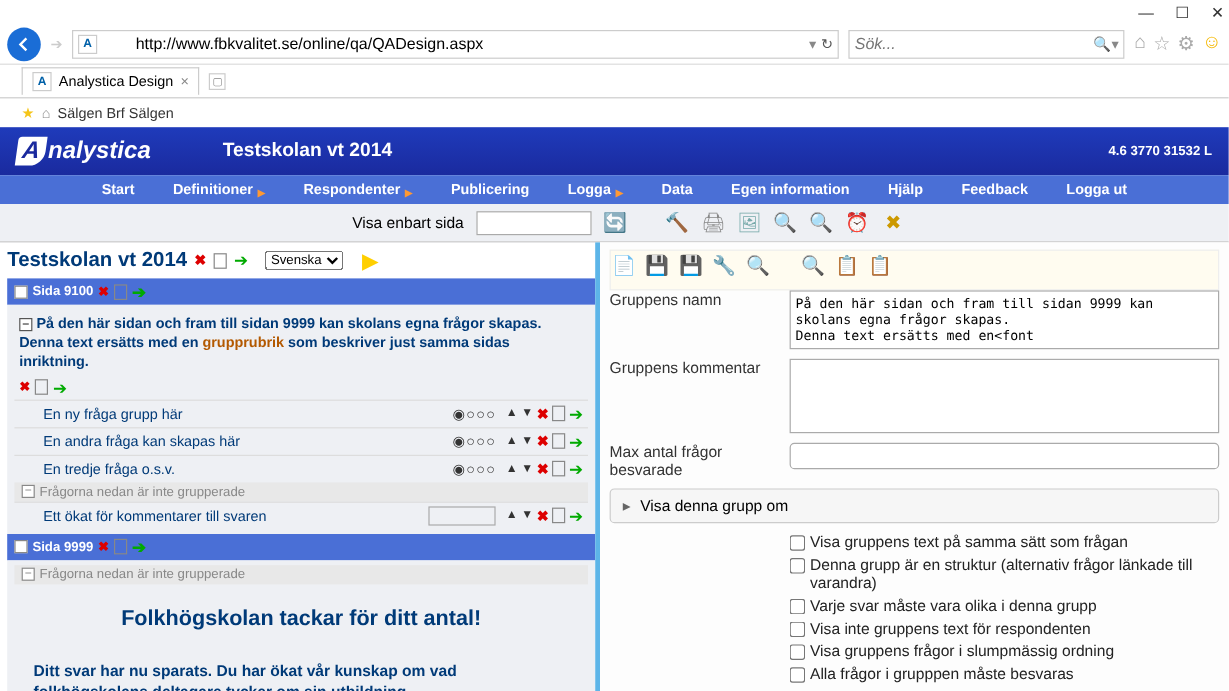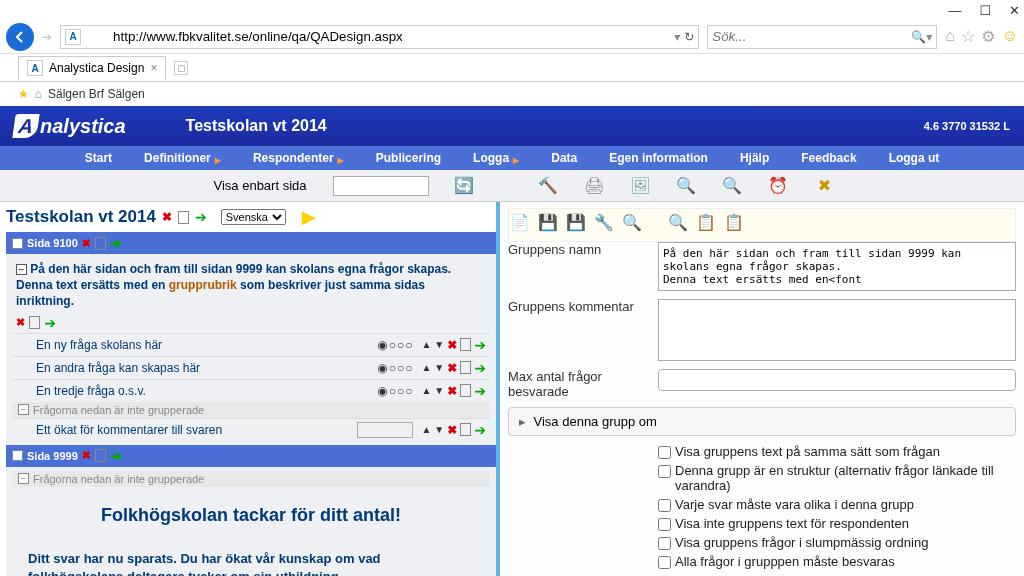--- a/index.html
+++ b/index.html
@@ -19,21 +19,21 @@
 .favbar { height: 24px; display: flex; align-items: center; padding-left: 18px; gap: 6px; font-size: 12px; color: #333; }
 .star { color: #f5c518; }
 .appheader { background: #1a2a8a; background: linear-gradient(#1f3bbb, #1a2a9e); height: 40px; display: flex; align-items: center; color: #fff; padding: 0 14px; }
 .logo { font-size: 20px; font-style: italic; font-weight: bold; display: flex; align-items: center; gap: 2px; }
 .logo-icon { width: 24px; height: 24px; background: #fff; border-radius: 3px 0 12px 0; color: #1a2a9e; display: flex; align-items: center; justify-content: center; font-weight: bold; transform: skewX(-8deg); }
 .projtitle { margin-left: 60px; font-size: 16px; font-weight: bold; }
 .version { margin-left: auto; font-size: 11px; font-weight: bold; }
 .menubar { background: #4a6fd6; height: 24px; display: flex; align-items: center; color: #fff; font-size: 12px; font-weight: bold; padding: 0 12px; gap: 32px; justify-content: center; }
 .menubar .menuitem { display: flex; align-items: flex-end; gap: 4px; }
 .menubar .arrow { color: #ff9933; font-size: 8px; }
-.toolbar { background: #eef0f4; height: 32px; display: flex; align-items: center; justify-content: center; gap: 26px; border-bottom: 1px solid #ccc; padding-left: 24px; }
+.toolbar { background: #eef0f4; height: 32px; display: flex; align-items: center; justify-content: center; gap: 10px; border-bottom: 1px solid #ccc; padding-left: 24px; }
 .toolbar input { width: 96px; height: 20px; border: 1px solid #aaa; }
 .toolbar .lbl { font-size: 13px; }
 .tbicon { width: 20px; height: 20px; display: inline-flex; align-items: center; justify-content: center; font-size: 16px; }
 .content { display: flex; height: calc(576px - 20px - 34px - 28px - 24px - 40px - 24px - 32px); }
 .leftpane { width: 500px; overflow: hidden; padding: 4px 0 0 6px; border-right: 4px solid #5db5e8; }
 .rightpane { flex: 1; background: #fdfdfd; padding: 6px 8px; overflow: hidden; }
 .lp-title { display: flex; align-items: center; gap: 6px; margin-bottom: 4px; }
 .lp-title .t { color: #003a78; font-size: 17px; font-weight: bold; }
 .langsel { margin-left: 8px; }
 .langsel select { font-size: 11px; }
@@ -200,21 +200,21 @@
       <div class="info-row">
         <span class="minus-sq" style="border-color:#555;color:#555">−</span>
         <span>På den här sidan och fram till sidan 9999 kan skolans egna frågor skapas. Denna text ersätts med en </span><span class="hl">grupprubrik</span><span> som beskriver just samma sidas inriktning.</span>
       </div>
       <div class="act-strip">
         <span class="xred">✖</span>
         <span class="docsmall"></span>
         <span class="goarrow">➔</span>
       </div>
       <div class="q-row">
-        <span class="qt">En ny fråga skolans här</span>
+        <span class="qt">En ny fråga grupp här</span>
         <span class="rad">◉○○○</span>
         <div class="ctrl">
           <span class="tri-up">▲</span>
           <span class="tri-up">▼</span>
           <span class="xred">✖</span>
           <span class="docsmall"></span>
           <span class="goarrow">➔</span>
         </div>
       </div>
       <div class="q-row">

